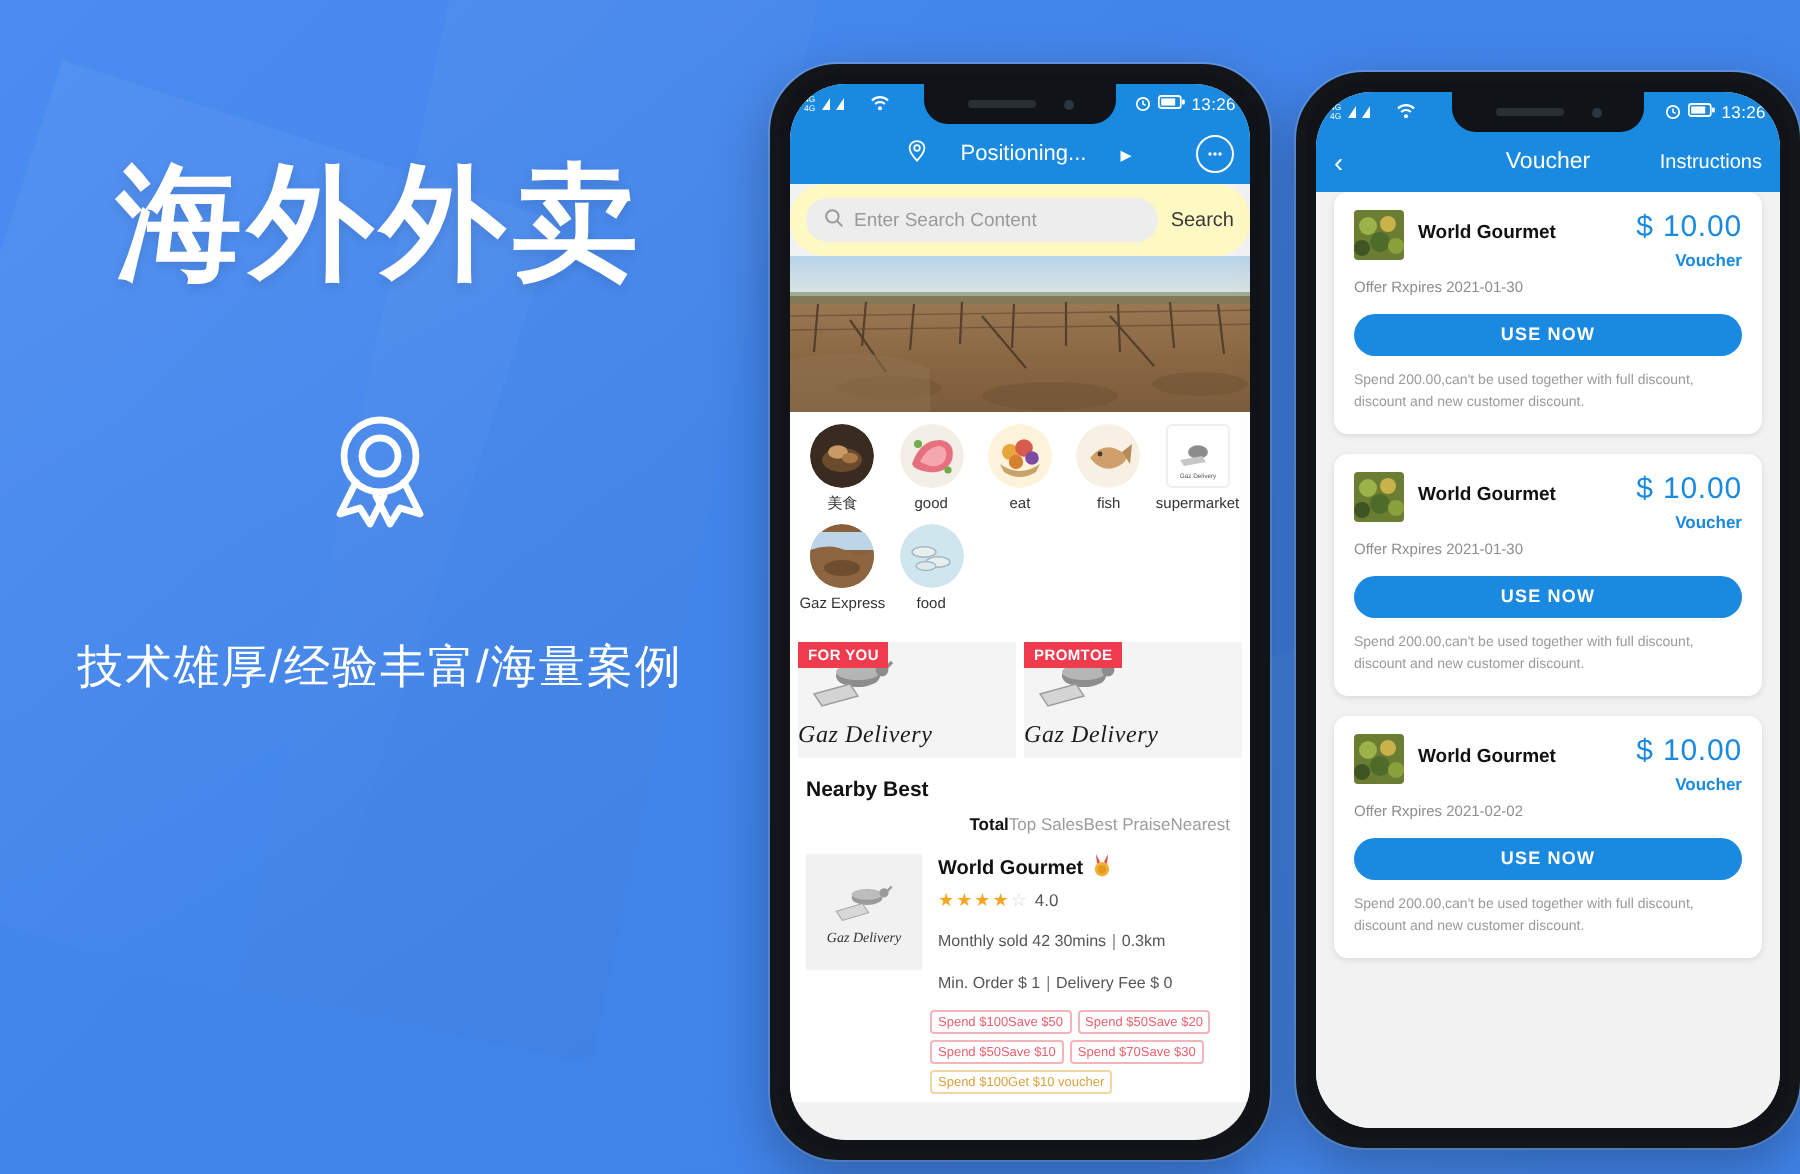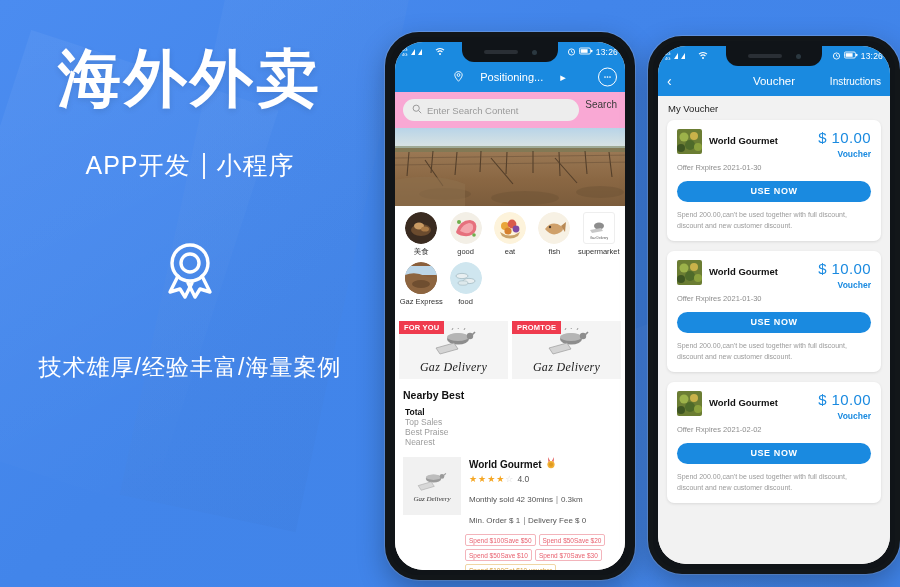--- a/index.html
+++ b/index.html
@@ -90,21 +90,21 @@
   }
   .pos { display: flex; align-items: center; gap: 17px; font-size: 11px; }
   .chat-btn {
     position: absolute; right: 8px; top: 50%; transform: translateY(-50%);
     width: 19px; height: 19px; border: 1.3px solid #fff; border-radius: 50%;
     display: flex; align-items: center; justify-content: center;
   }
 
   
   .searchrow {
-    background: #f9a8d4; padding: 7px 8px; display: flex; align-items: flex-start; gap: 6px;
+    background: #fef9c3; padding: 7px 8px; display: flex; align-items: center; gap: 6px; border-radius: 17px;
   }
   .searchbox {
     flex: 1; height: 22px; background: #ededed; border-radius: 11px;
     display: flex; align-items: center; gap: 5px; padding: 0 9px;
     color: #9a9a9a; font-size: 9.5px;
   }
   .search-label { font-size: 10px; color: #3a3a3a; }
 
   .banner { width: 100%; height: 78px; display: block; }
 
@@ -117,34 +117,34 @@
   .cat-img { width: 32px; height: 32px; border-radius: 50%; overflow: hidden; }
   .cat-img.sq { border-radius: 3px; background: #fff; border: 1px solid #eee;
                 display:flex;align-items:center;justify-content:center; }
   .cat-label { font-size: 7.5px; color: #333; margin-top: 3px; text-align: center;
                white-space: nowrap; }
 
   
   .promorow { background: #fff; display: flex; gap: 4px; padding: 2px 4px 4px 4px; }
   .promocard {
     flex: 1; height: 58px; background: #f4f4f4; position: relative;
-    display: flex; flex-direction: column; align-items: center; justify-content: flex-end;
+    display: flex; flex-direction: column; justify-content: flex-end;
     overflow: hidden; padding-bottom: 4px;
   }
   .tag {
     position: absolute; left: 0; top: 0; background: #ef3b4e; color: #fff;
     font-size: 7.5px; font-weight: bold; padding: 2px 5px; letter-spacing: 0.2px;
   }
   .gaz-brand { font-size: 12px; color: #1b1b1b; font-family: "Liberation Serif", serif;
                font-style: italic; letter-spacing: 0.3px; }
 
   
   .nearby { background: #fff; padding: 6px 8px 0 8px; }
   .nearby-title { font-size: 10.5px; font-weight: bold; color: #111; }
-  .tabs { display: flex; justify-content: flex-end; padding: 6px 2px 6px 2px; flex-direction: column; }
+  .tabs { display: flex; justify-content: flex-end; padding: 6px 2px 6px 2px; }
   .tab { font-size: 8.5px; color: #9c9c9c; }
   .tab.active { color: #111; font-weight: bold; }
 
   .shop { background: #fff; display: flex; gap: 8px; padding: 4px 8px 6px 8px; }
   .shop-logo {
     width: 58px; height: 58px; background: #f1f1f1; flex: 0 0 58px;
     display: flex; flex-direction: column; align-items: center; justify-content: center;
   }
   .shop-info { flex: 1; min-width: 0; }
   .shop-name { font-size: 10px; font-weight: bold; color: #111;
@@ -195,25 +195,20 @@
 </style>
 </head>
 <body>
 
 <div class="bg-streak s1"></div>
 <div class="bg-streak s2"></div>
 <div class="bg-streak s3"></div>
 
 <div class="promo">
   <div class="promo-title">海外外卖</div>
-  <div class="promo-sub">
-    <span>APP开发</span>
-    <span class="divider"></span>
-    <span>小程序</span>
-  </div>
   <div class="promo-icon">
     <svg width="64" height="64" viewBox="0 0 64 64" fill="none">
       <circle cx="32" cy="25" r="18" stroke="#fff" stroke-width="3.4"></circle>
       <circle cx="32" cy="25" r="9" stroke="#fff" stroke-width="3.4"></circle>
       <path d="M20 38 L12 54 L22 51 L27 59 L34 45" stroke="#fff" stroke-width="3.4" stroke-linejoin="round" stroke-linecap="round" fill="none"></path>
       <path d="M44 38 L52 54 L42 51 L37 59 L30 45" stroke="#fff" stroke-width="3.4" stroke-linejoin="round" stroke-linecap="round" fill="none"></path>
     </svg>
   </div>
   <div class="promo-foot">技术雄厚/经验丰富/海量案例</div>
 </div>
@@ -551,21 +546,20 @@
       </div>
     </div>
 
     <div class="topbar2">
       <span class="back-ic">‹</span>
       <span class="tb2-title">Voucher</span>
       <span class="tb2-right">Instructions</span>
     </div>
 
     <div class="vbody">
-      <div class="my-voucher">My Voucher</div>
 
       <div class="vcard">
         <div class="vtop">
           <div class="vthumb">
             <svg width="25" height="25" viewBox="0 0 25 25">
               <rect width="25" height="25" fill="#6b7d33"></rect>
               <circle cx="7" cy="8" r="4.5" fill="#9cb24a"></circle>
                 <circle cx="17" cy="7" r="4" fill="#c9b24a"></circle>
               <circle cx="13" cy="16" r="5" fill="#4f6b2a"></circle>
                 <circle cx="21" cy="18" r="4" fill="#8aa03c"></circle>

